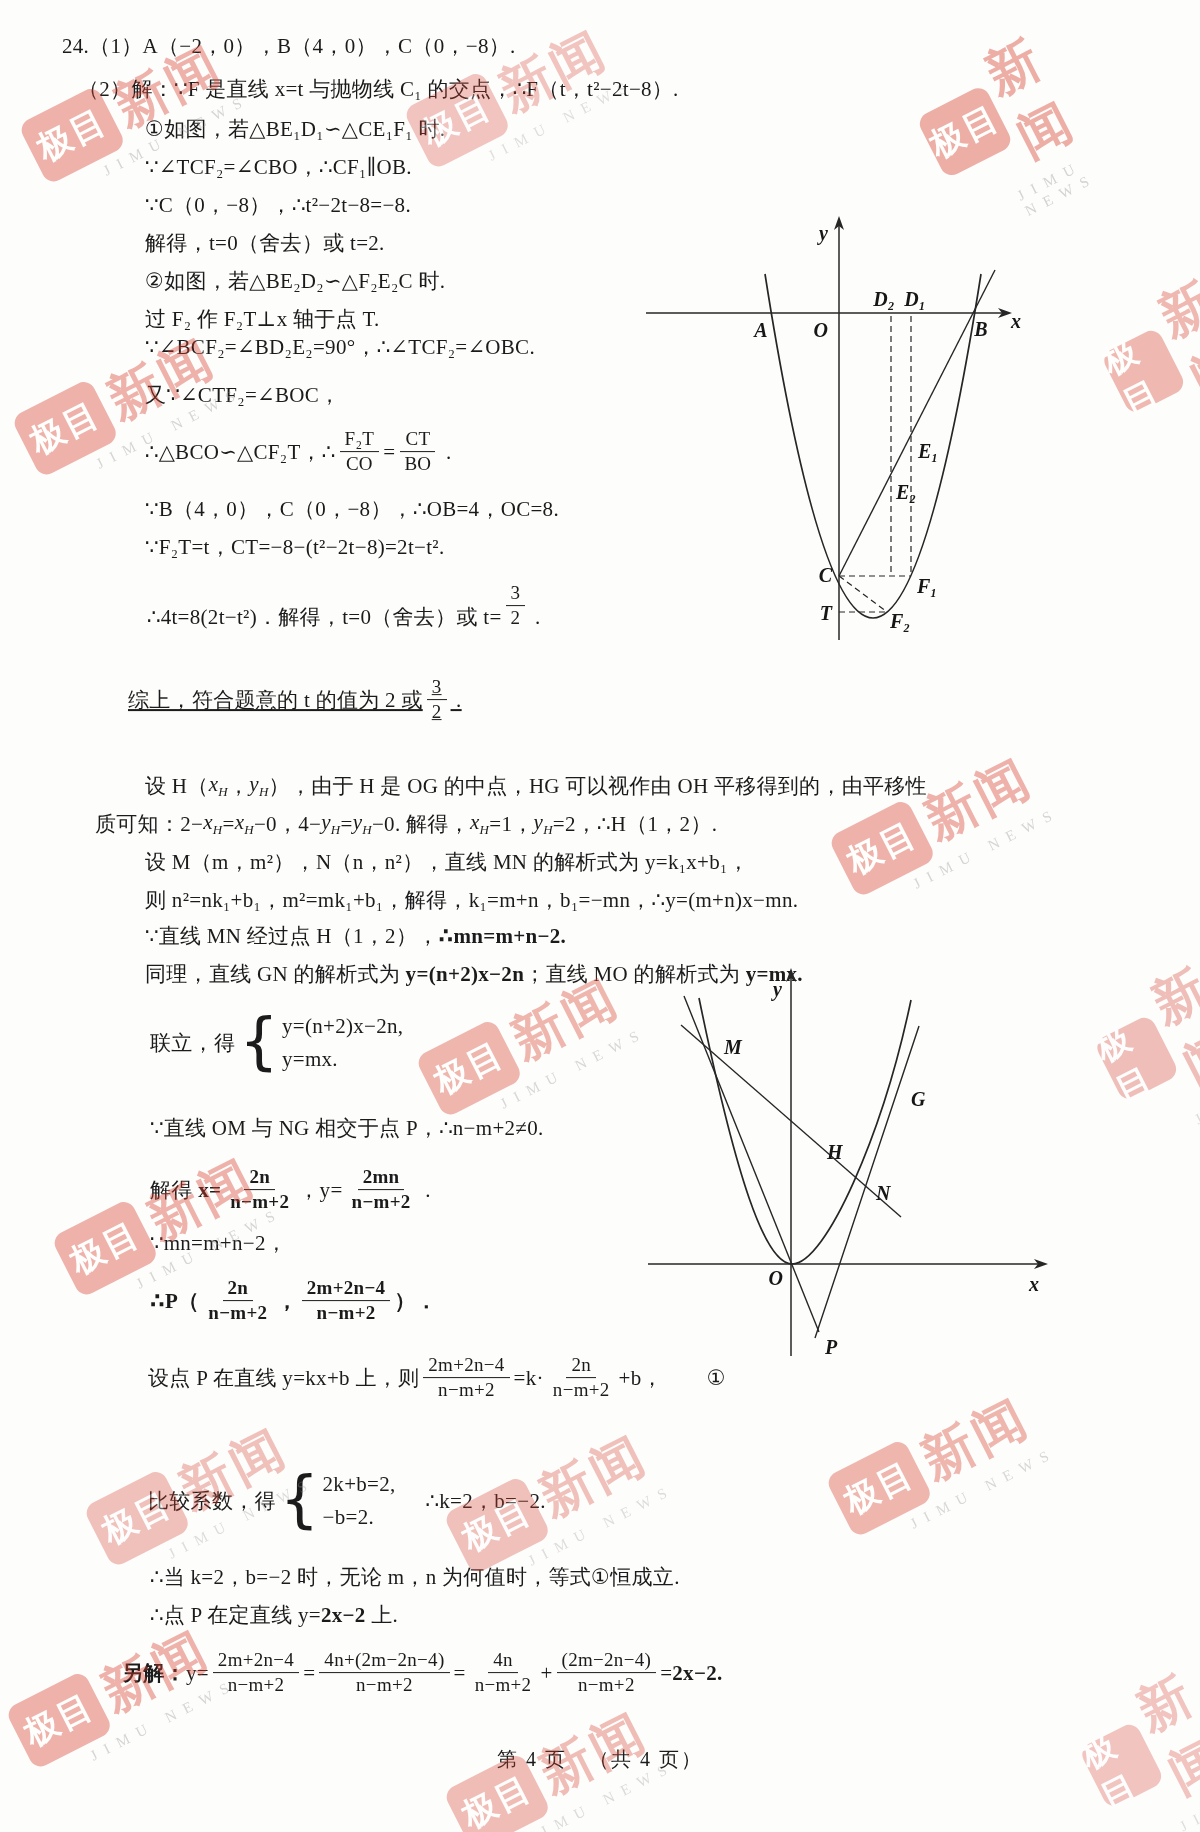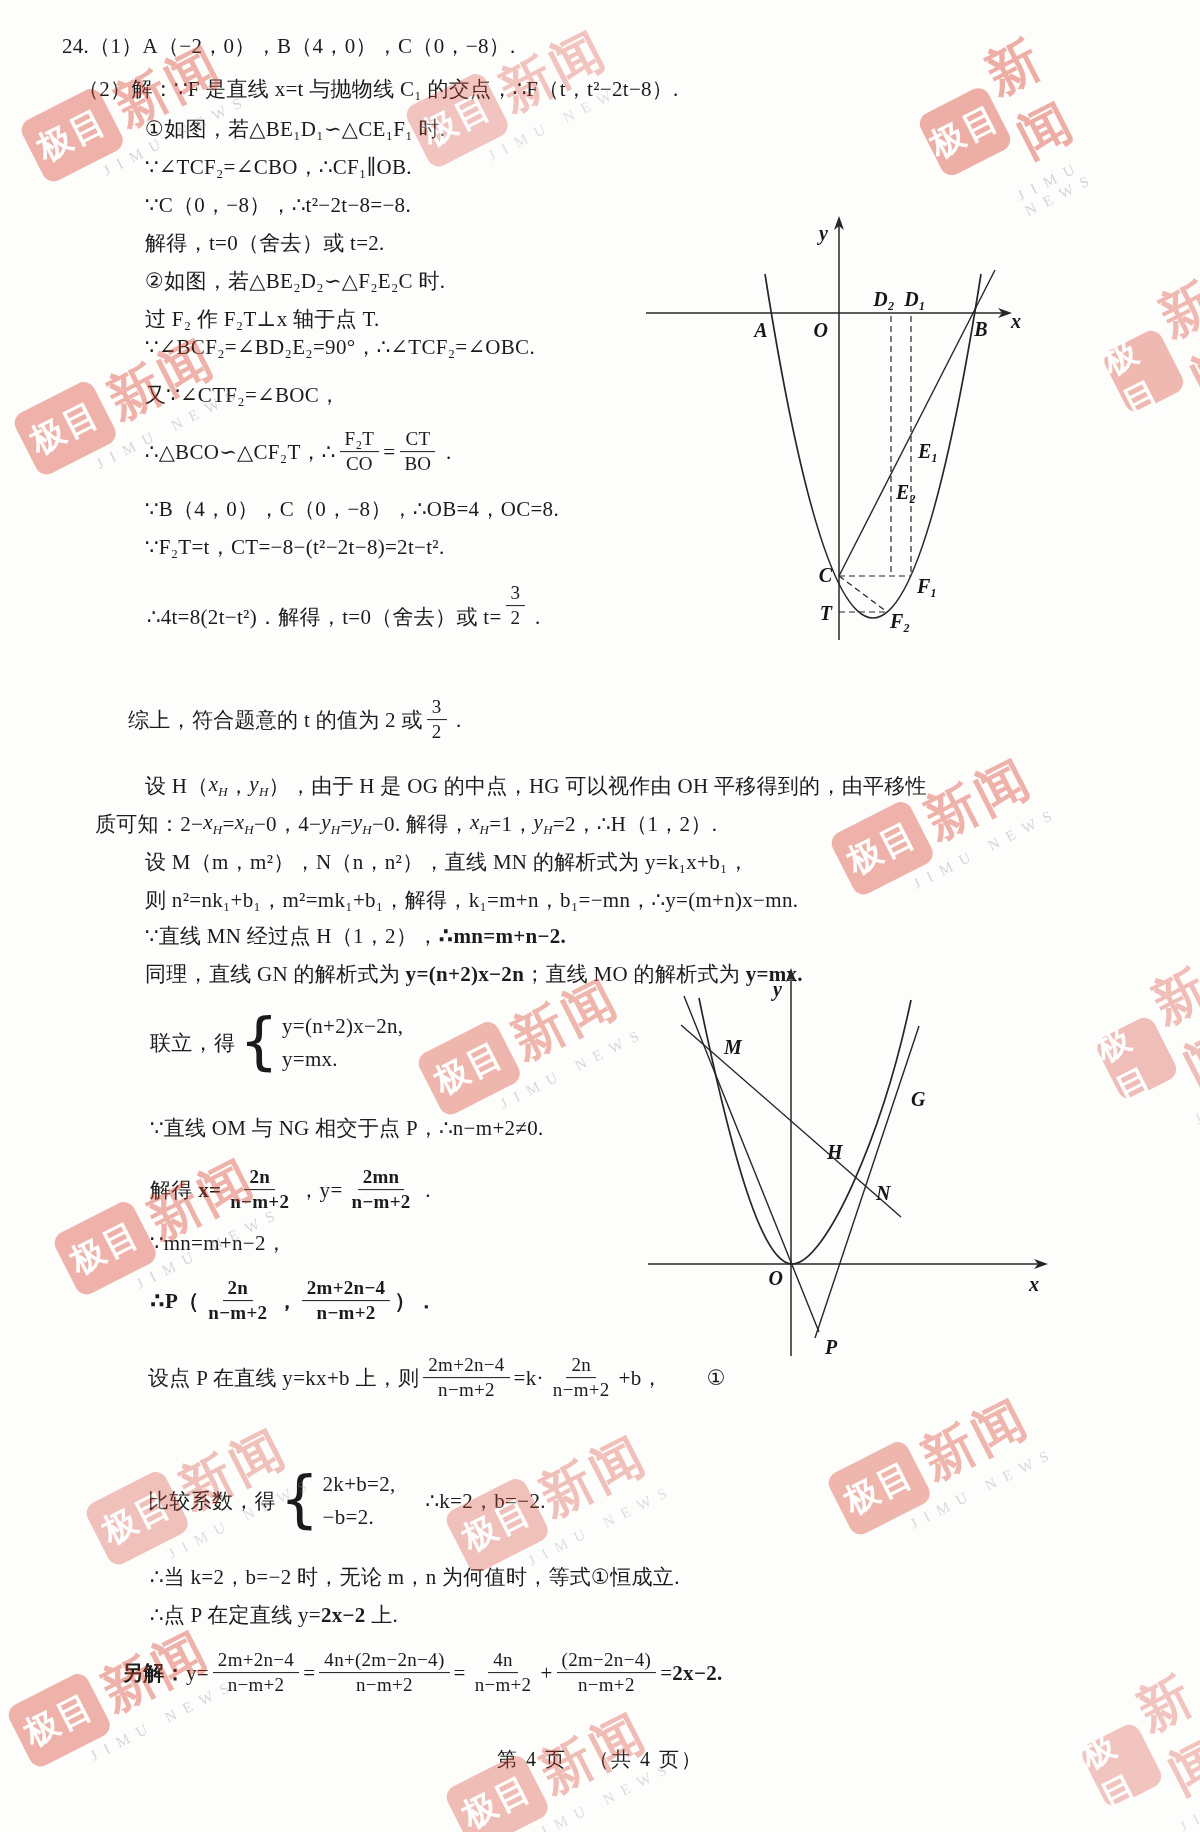--- a/index.html
+++ b/index.html
@@ -173,21 +173,21 @@
       <div class="line" style="left: 145px; top: 205px;"><span class="tk">∵C（0，−8），∴t²−2t−8=−8.</span></div>
       <div class="line" style="left: 145px; top: 243px;"><span class="tk">解得，t=0（舍去）或 t=2.</span></div>
       <div class="line" style="left: 145px; top: 281px;"><span class="tk">②如图，若△BE₂D₂∽△F₂E₂C 时.</span></div>
       <div class="line" style="left: 145px; top: 319px;"><span class="tk">过 F₂ 作 F₂T⊥x 轴于点 T.</span></div>
       <div class="line" style="left: 145px; top: 347px;"><span class="tk">∵∠BCF₂=∠BD₂E₂=90°，∴∠TCF₂=∠OBC.</span></div>
       <div class="line" style="left: 145px; top: 395px;"><span class="tk">又∵∠CTF₂=∠BOC，</span></div>
       <div class="line" style="left: 145px; top: 452px;"><span class="tk">∴△BCO∽△CF₂T，∴</span><span class="frac"><span class="num">F₂T</span><span class="den">CO</span></span><span class="tk">=</span><span class="frac"><span class="num">CT</span><span class="den">BO</span></span><span class="tk"> .</span></div>
       <div class="line" style="left: 145px; top: 509px;"><span class="tk">∵B（4，0），C（0，−8），∴OB=4，OC=8.</span></div>
       <div class="line" style="left: 145px; top: 547px;"><span class="tk">∵F₂T=t，CT=−8−(t²−2t−8)=2t−t².</span></div>
       <div class="line" style="left: 147px; top: 606px; align-items: flex-end;"><span class="tk">∴4t=8(2t−t²)．解得，t=0（舍去）或 t=</span><span class="frac"><span class="num">3</span><span class="den">2</span></span><span class="tk"> .</span></div>
-      <div class="line" style="left: 128px; top: 720px;"><span class="tk">综上，符合题意的 t 的值为 2 或</span><span class="frac"><span class="num">3</span><span class="den">2</span></span><span class="tk"> .</span></div>
+      <div class="line" style="left: 128px; top: 700px; text-decoration: underline;"><span class="tk">综上，符合题意的 t 的值为 2 或</span><span class="frac"><span class="num">3</span><span class="den">2</span></span><span class="tk"> .</span></div>
       <div class="line" style="left: 145px; top: 786px;"><span class="tk">设 H（</span><span class="tk vt">x<sub>H</sub></span><span class="tk">，</span><span class="tk vt">y<sub>H</sub></span><span class="tk">），由于 H 是 OG 的中点，HG 可以视作由 OH 平移得到的，由平移性</span></div>
       <div class="line" style="left: 95px; top: 824px;"><span class="tk">质可知：2−</span><span class="tk vt">x<sub>H</sub></span><span class="tk">=</span><span class="tk vt">x<sub>H</sub></span><span class="tk">−0，4−</span><span class="tk vt">y<sub>H</sub></span><span class="tk">=</span><span class="tk vt">y<sub>H</sub></span><span class="tk">−0. 解得，</span><span class="tk vt">x<sub>H</sub></span><span class="tk">=1，</span><span class="tk vt">y<sub>H</sub></span><span class="tk">=2，∴H（1，2）.</span></div>
       <div class="line" style="left: 145px; top: 862px;"><span class="tk">设 M（m，m²），N（n，n²），直线 MN 的解析式为 y=k₁x+b₁，</span></div>
       <div class="line" style="left: 145px; top: 900px;"><span class="tk">则 n²=nk₁+b₁，m²=mk₁+b₁，解得，k₁=m+n，b₁=−mn，∴y=(m+n)x−mn.</span></div>
       <div class="line" style="left: 145px; top: 936px;"><span class="tk">∵直线 MN 经过点 H（1，2），</span><span class="tk b">∴mn=m+n−2.</span></div>
       <div class="line" style="left: 145px; top: 974px;"><span class="tk">同理，直线 GN 的解析式为 </span><span class="tk b">y=(n+2)x−2n</span><span class="tk">；直线 MO 的解析式为 </span><span class="tk b">y=mx.</span></div>
       <div class="line" style="left: 150px; top: 1043px;"><span class="tk">联立，得</span><span class="cases"><span class="brace">{</span><span class="case-rows"><span>y=(n+2)x−2n,</span><span>y=mx.</span></span></span></div>
       <div class="line" style="left: 150px; top: 1128px;"><span class="tk">∵直线 OM 与 NG 相交于点 P，∴n−m+2≠0.</span></div>
       <div class="line" style="left: 150px; top: 1190px;"><span class="tk">解得 </span><span class="tk b">x=</span><span class="frac b"><span class="num">2n</span><span class="den">n−m+2</span></span><span class="tk">，y=</span><span class="frac b"><span class="num">2mn</span><span class="den">n−m+2</span></span><span class="tk"> .</span></div>
       <div class="line" style="left: 150px; top: 1243px;"><span class="tk">∵mn=m+n−2，</span></div>

